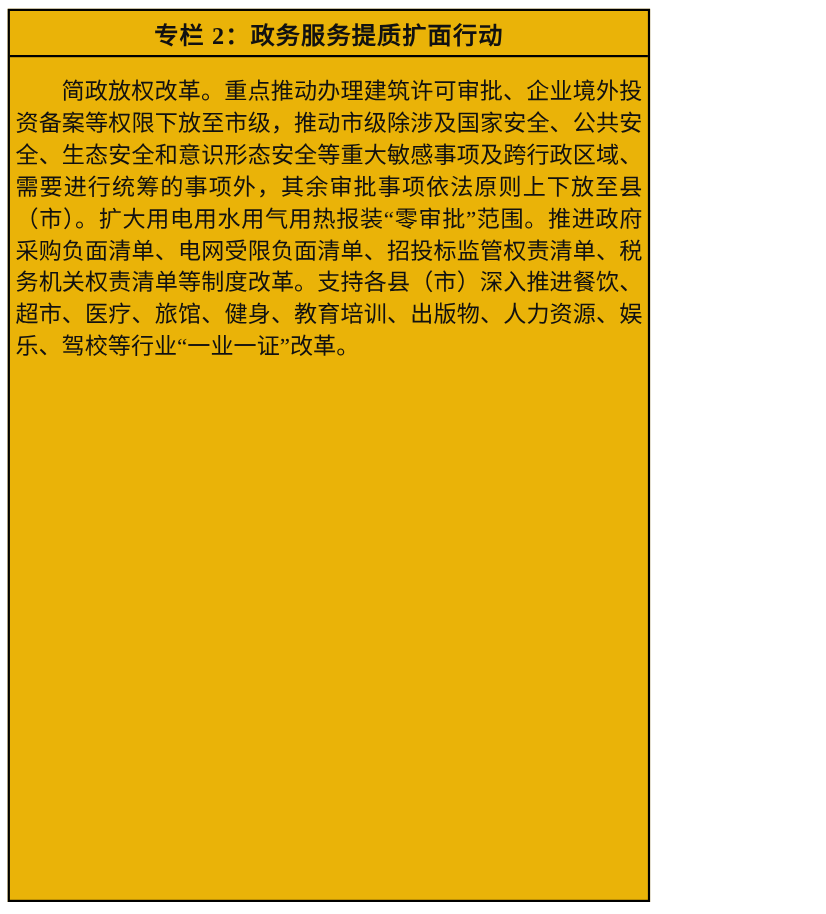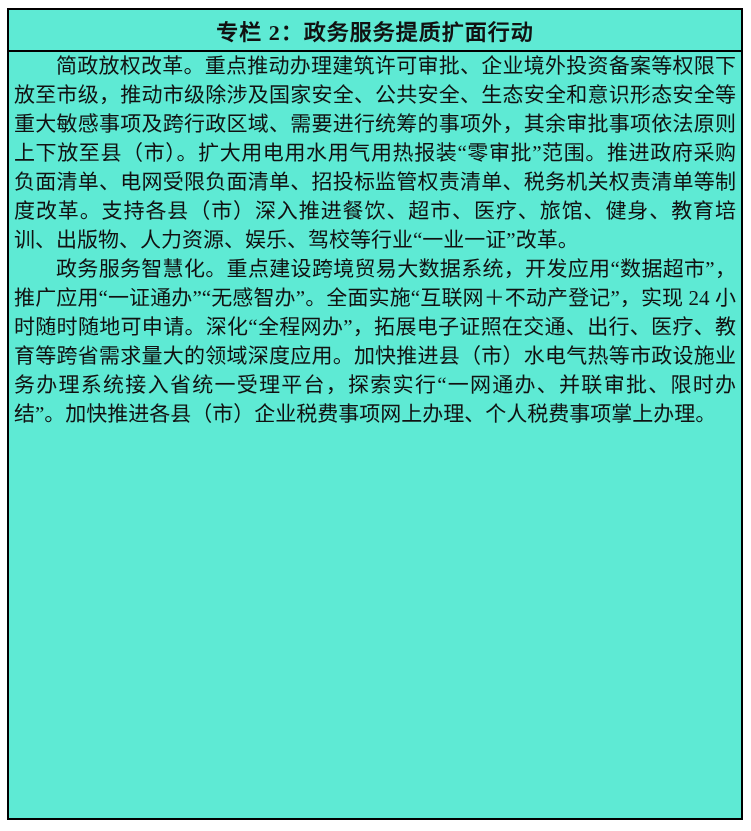--- a/index.html
+++ b/index.html
@@ -12,50 +12,49 @@
     height: 831px;
     position: relative;
     font-family: "Liberation Serif", "DejaVu Serif", serif;
     color: #111111;
     overflow: hidden;
   }
   .panel {
     position: absolute;
     left: 7px;
     top: 8px;
-    width: 736px;
+    width: 584px;
     height: 812px;
     border: 2px solid #000000;
     box-sizing: border-box;
-    background: #5eead4;
+    background: #eab308;
   }
   .panel-title {
     height: 40px;
     border-bottom: 2px solid #000000;
     display: flex;
     align-items: center;
     justify-content: center;
     font-size: 22px;
     font-weight: bold;
     letter-spacing: 1px;
   }
   .panel-body {
-    padding: 0 5px 0 5px;
+    padding: 17px 5px 0 5px;
   }
   .panel-body p {
     margin: 0;
     font-size: 21px;
     line-height: 29px;
     text-align: justify;
     text-justify: inter-ideograph;
     text-indent: 2em;
   }
 </style>
 </head>
 <body>
 
 <div class="panel">
   <div class="panel-title">专栏 2：政务服务提质扩面行动</div>
   <div class="panel-body">
     <p>简政放权改革。重点推动办理建筑许可审批、企业境外投资备案等权限下放至市级，推动市级除涉及国家安全、公共安全、生态安全和意识形态安全等重大敏感事项及跨行政区域、需要进行统筹的事项外，其余审批事项依法原则上下放至县（市）。扩大用电用水用气用热报装“零审批”范围。推进政府采购负面清单、电网受限负面清单、招投标监管权责清单、税务机关权责清单等制度改革。支持各县（市）深入推进餐饮、超市、医疗、旅馆、健身、教育培训、出版物、人力资源、娱乐、驾校等行业“一业一证”改革。</p>
-    <p>政务服务智慧化。重点建设跨境贸易大数据系统，开发应用“数据超市”，推广应用“一证通办”“无感智办”。全面实施“互联网＋不动产登记”，实现 24 小时随时随地可申请。深化“全程网办”，拓展电子证照在交通、出行、医疗、教育等跨省需求量大的领域深度应用。加快推进县（市）水电气热等市政设施业务办理系统接入省统一受理平台，探索实行“一网通办、并联审批、限时办结”。加快推进各县（市）企业税费事项网上办理、个人税费事项掌上办理。</p>
   </div>
 </div>
 
 </body></html>

